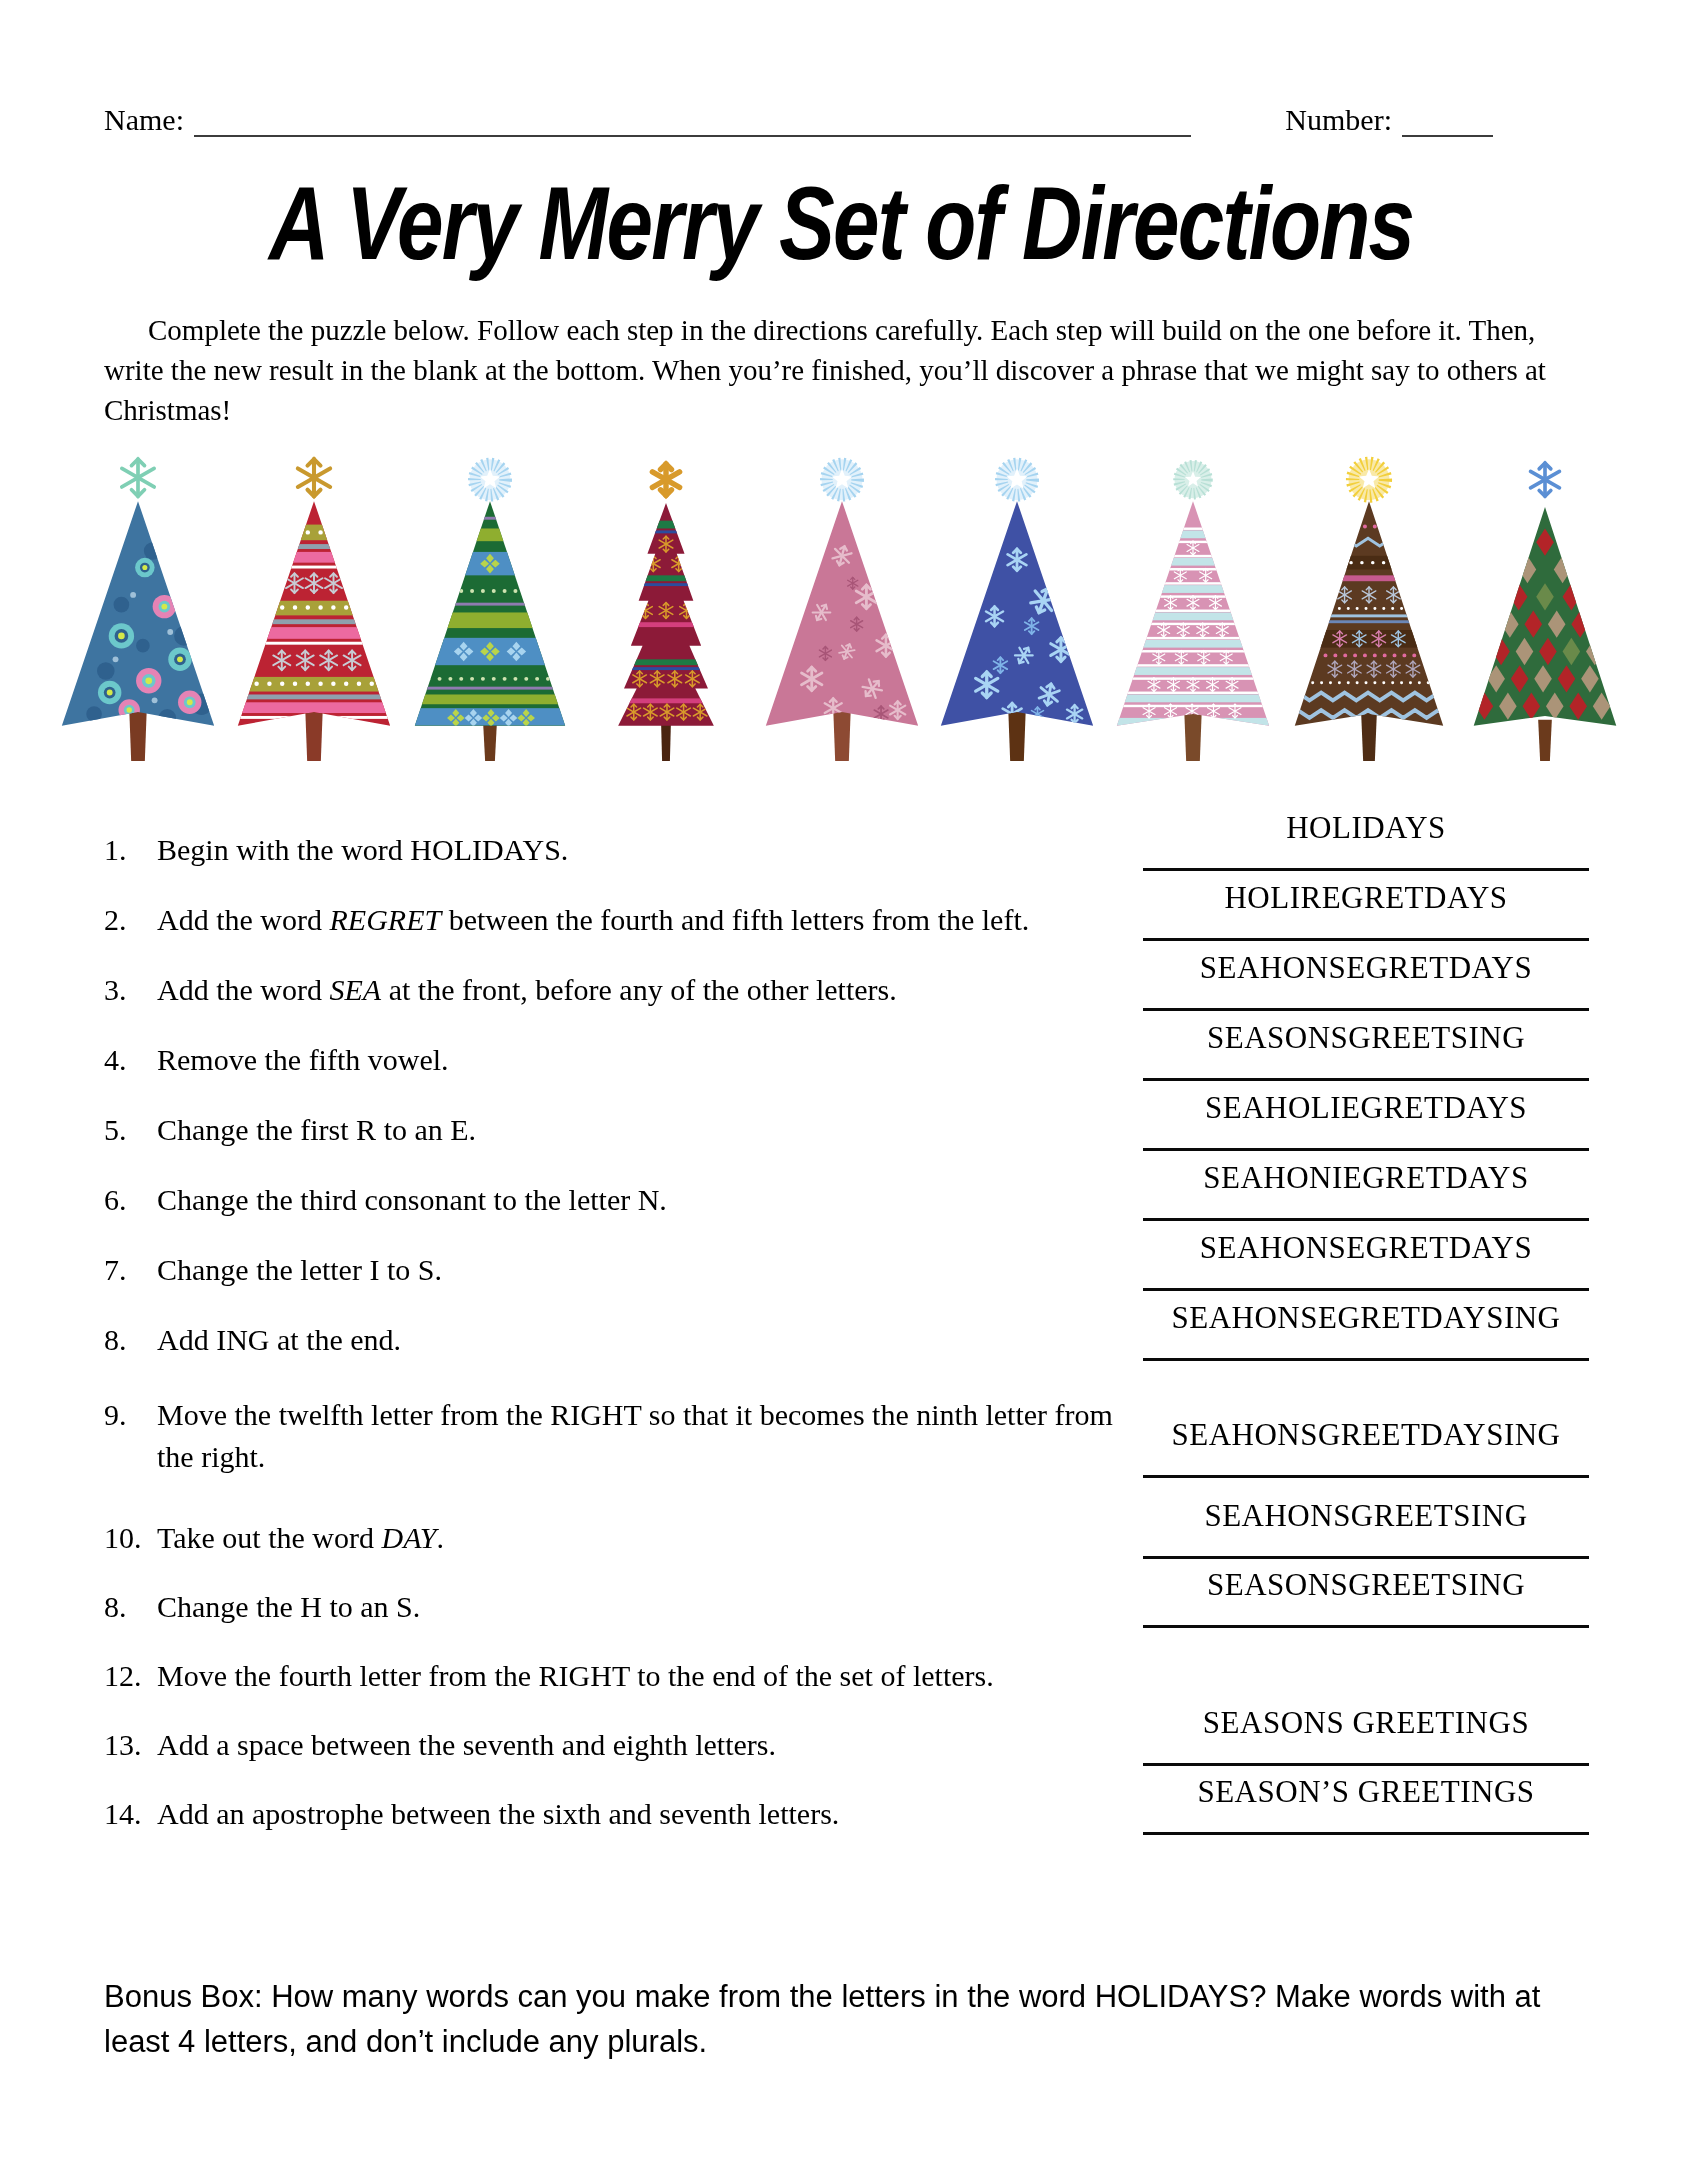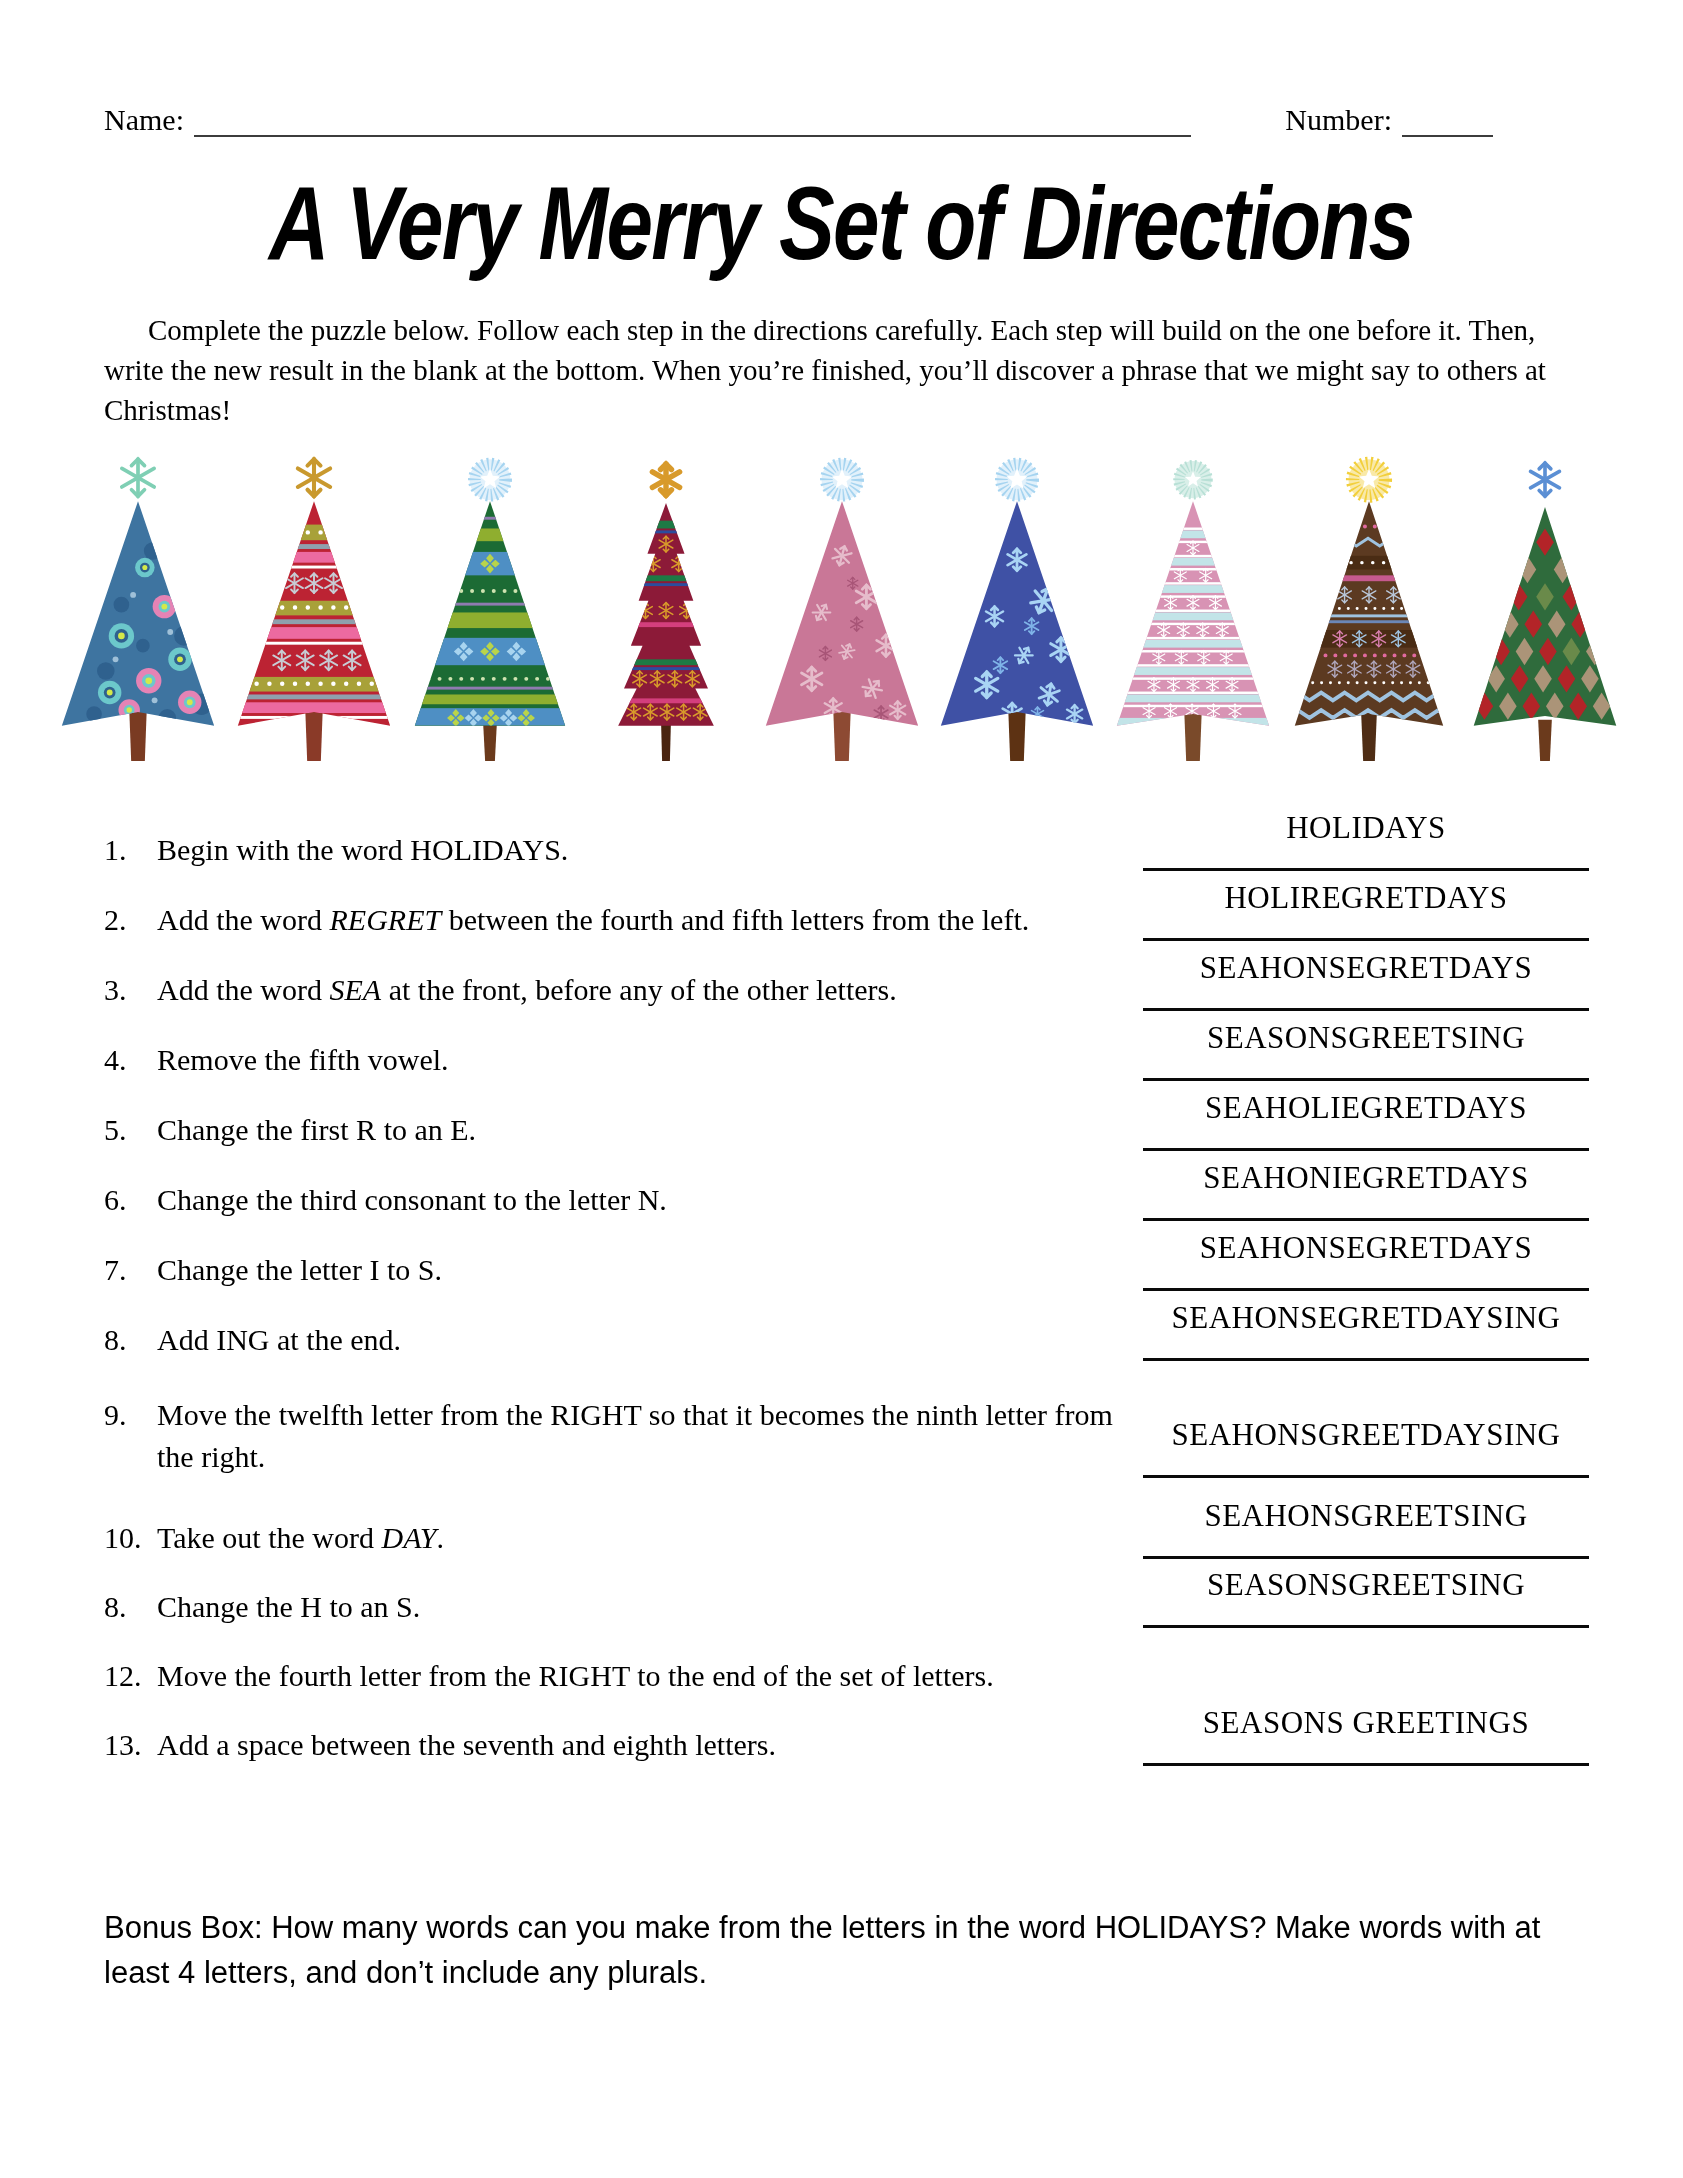--- a/index.html
+++ b/index.html
@@ -549,17 +549,24 @@
   </div>
 
   <div class="row h70">
     <div class="dir">
       <span class="num">13.</span>
       <span class="dir-text"><span>Add a space between the seventh and eighth letters.</span></span>
     </div>
     <div class="ans">SEASONS GREETINGS</div>
   </div>
 
+  <div class="row h70">
+    <div class="dir">
+      <span class="num">14.</span>
+      <span class="dir-text"><span>Add an apostrophe between the sixth and seventh letters.</span></span>
+    </div>
+    <div class="ans">SEASON’S GREETINGS</div>
+  </div>
 
 </div>
 
 <p class="bonus"><span class="bb">Bonus Box:</span><span> How many words can you make from the letters in the word HOLIDAYS? Make words with at least 4 letters, and don’t include any plurals.</span></p>
 
 
 </body></html>

